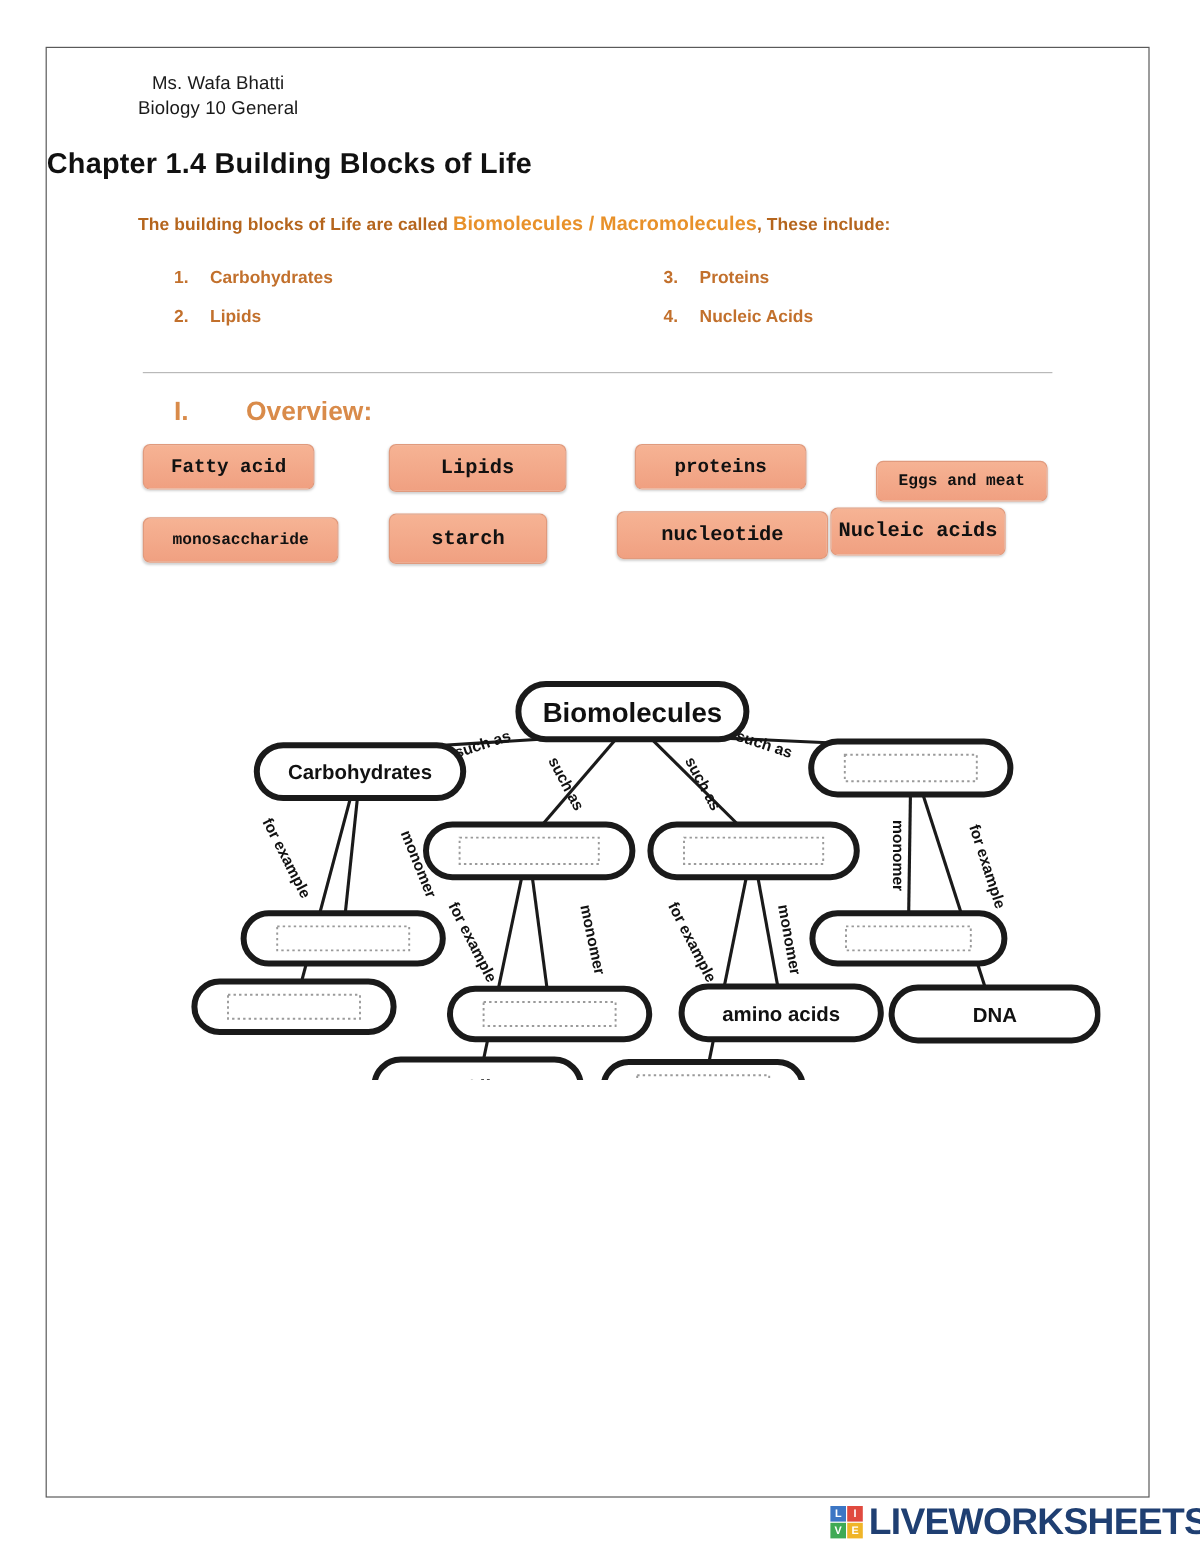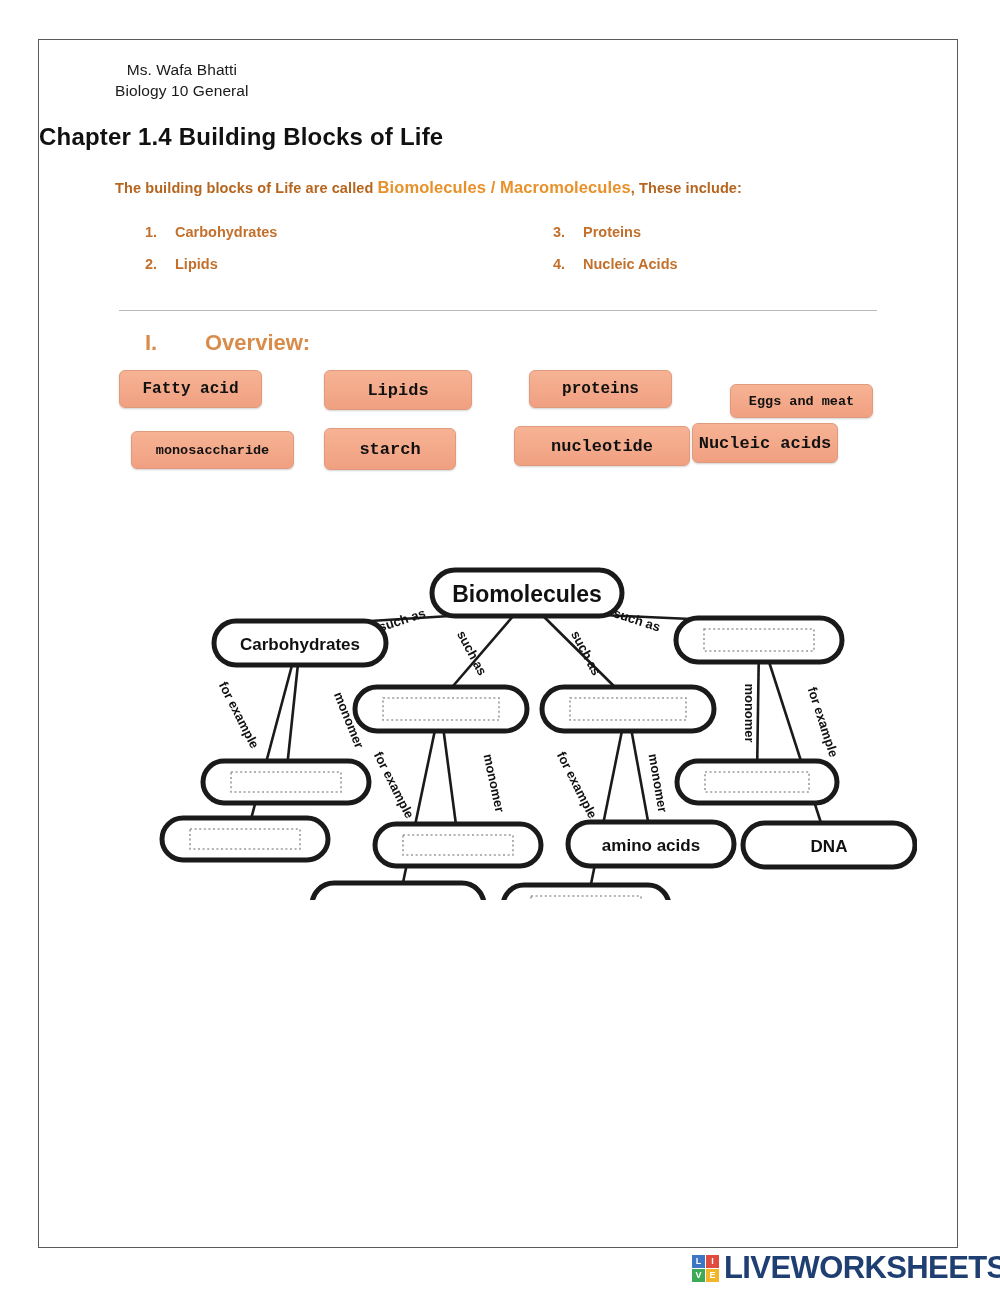--- a/index.html
+++ b/index.html
@@ -244,21 +244,21 @@
       </div>
       <div class="tile" style="left: 245px; top: 0px; width: 148px; height: 40px; font-size: 17px;">
         <span>Lipids</span>
       </div>
       <div class="tile" style="left: 450px; top: 0px; width: 143px; height: 38px; font-size: 16px;">
         <span>proteins</span>
       </div>
       <div class="tile" style="left: 651px; top: 0px; width: 143px; height: 34px; font-size: 13.5px; margin-top: 14px;">
         <span>Eggs and meat</span>
       </div>
-      <div class="tile" style="left: 40px; top: 61px; width: 163px; height: 38px; font-size: 13.5px; margin-left: 12px;">
+      <div class="tile" style="left: 40px; top: 61px; width: 163px; height: 38px; font-size: 13.5px;">
         <span>monosaccharide</span>
       </div>
       <div class="tile" style="left: 245px; top: 58px; width: 132px; height: 42px; font-size: 17px;">
         <span>starch</span>
       </div>
       <div class="tile" style="left: 435px; top: 56px; width: 176px; height: 40px; font-size: 17px;">
         <span>nucleotide</span>
       </div>
       <div class="tile" style="left: 613px; top: 53px; width: 146px; height: 40px; font-size: 17px;">
         <span>Nucleic acids</span>

